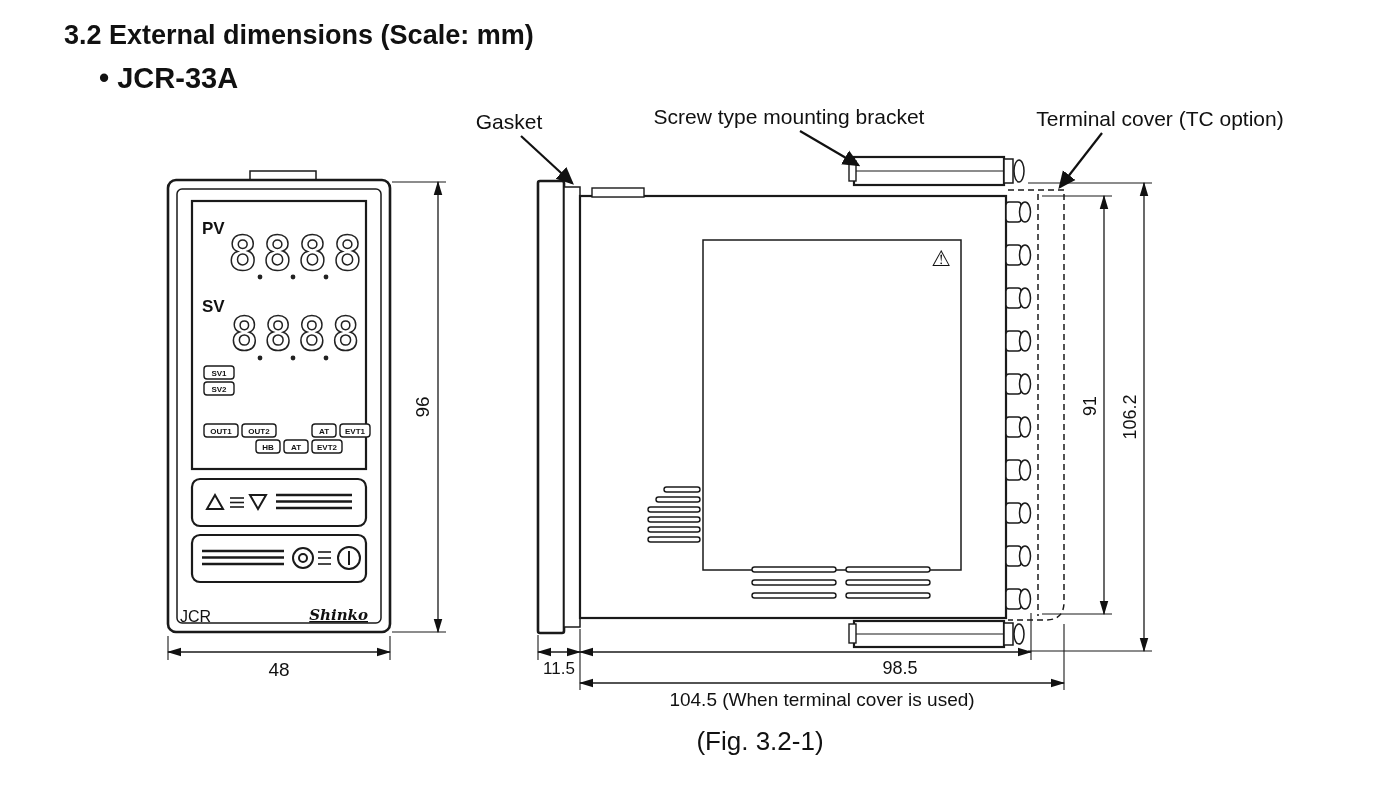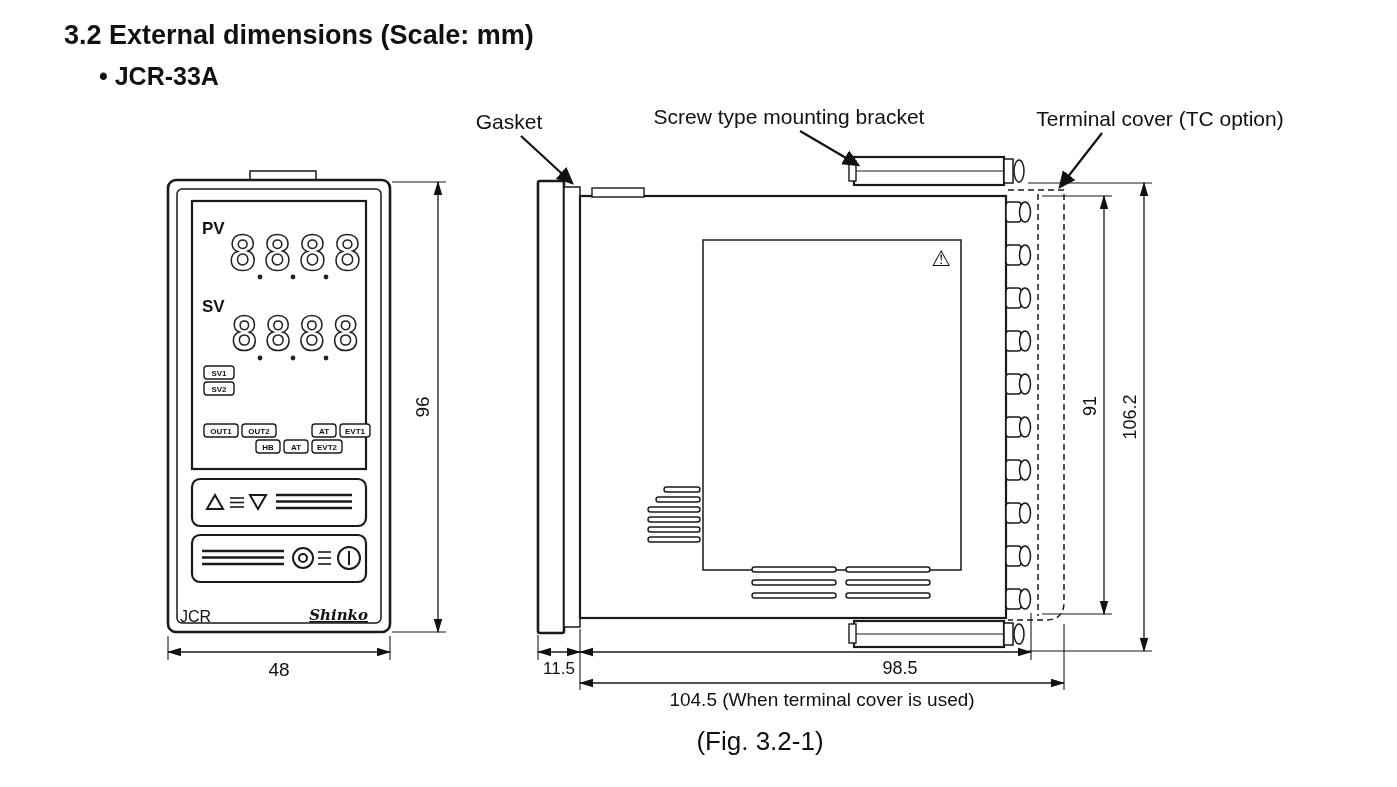--- a/index.html
+++ b/index.html
@@ -1,20 +1,20 @@
 <!DOCTYPE html>
 <html><head>
 <meta charset="utf-8">
 <style>
   * { margin:0; padding:0; box-sizing:border-box; }
   html,body { width:1397px; height:787px; background:#ffffff;
               font-family:"Liberation Sans", sans-serif; color:#111; }
   .page { position:relative; width:1397px; height:787px; background:#fff; overflow:hidden; }
   .title { position:absolute; left:64px; top:20px; font-size:27px; font-weight:bold; }
-  .model { position:absolute; left:99px; top:62px; font-size:25px; font-weight:bold; }
+  .model { position:absolute; left:99px; top:62px; font-size:29px; font-weight:bold; }
   .diagram { position:absolute; left:0; top:0; }
 
   svg text { font-family:"Liberation Sans", sans-serif; fill:#111; }
   .lbl    { font-size:21px; }
   .dimtxt { font-size:18px; }
   .dimtxt-s { font-size:17px; }
   .bigtxt { font-size:26px; }
   .panel-lbl { font-size:17px; font-weight:bold; }
   .brand  { font-size:16px; }
   .logo   { font-size:15px; font-weight:bold; font-style:italic;

